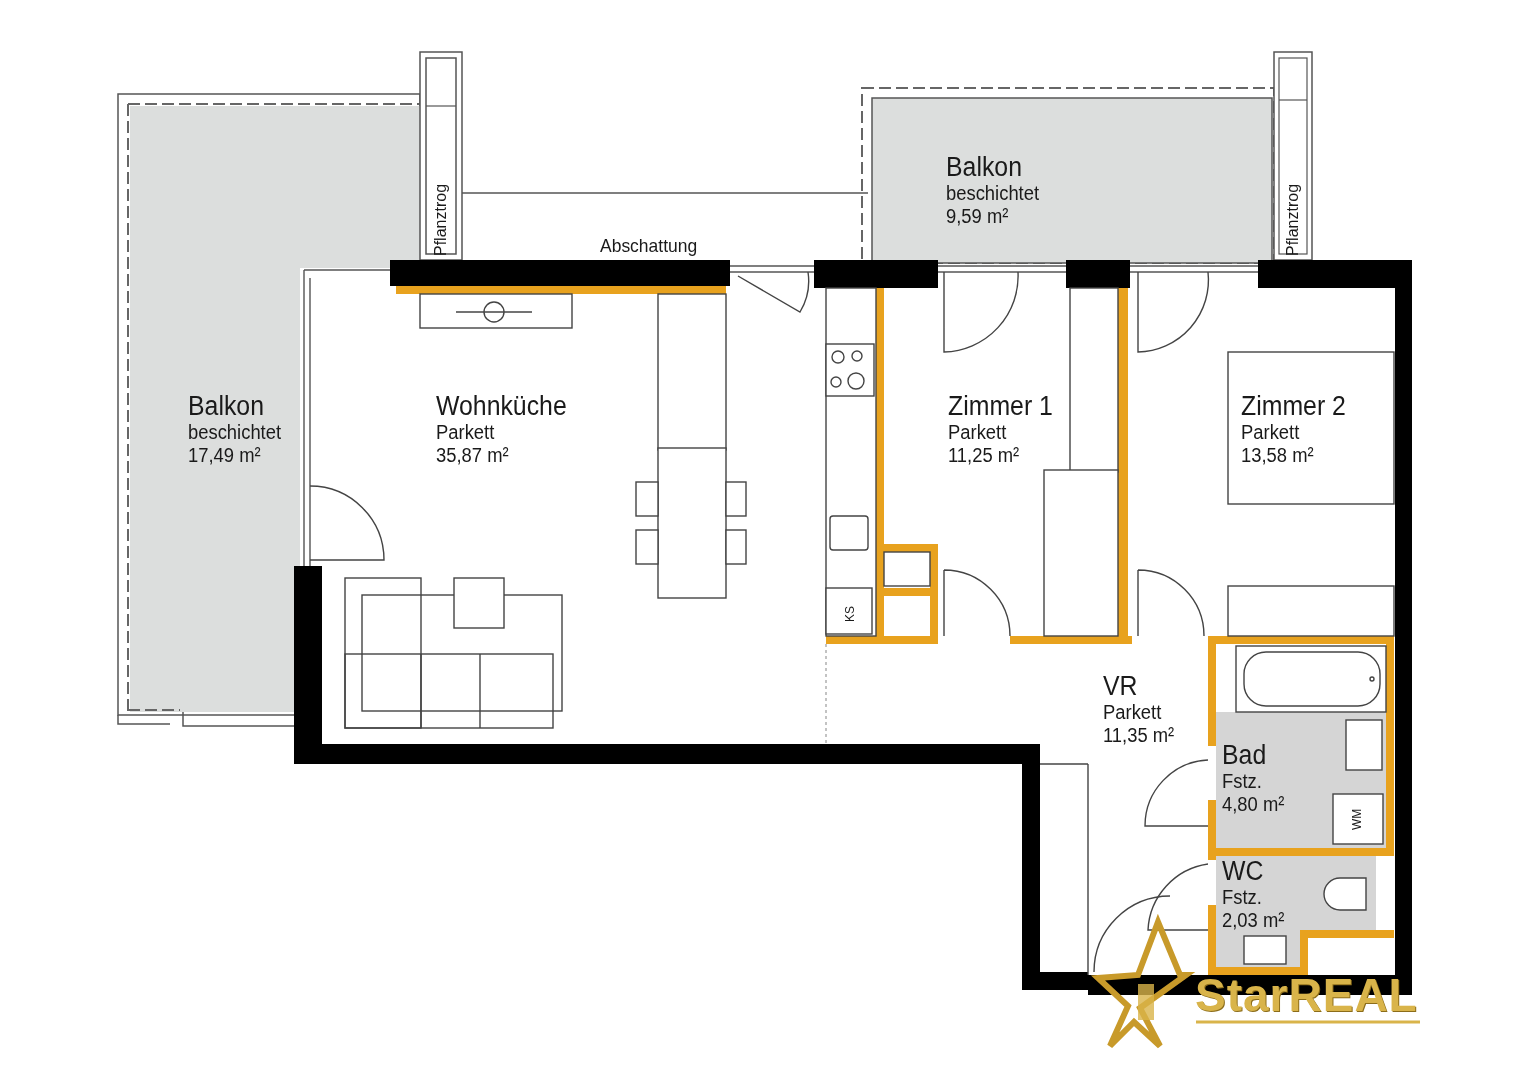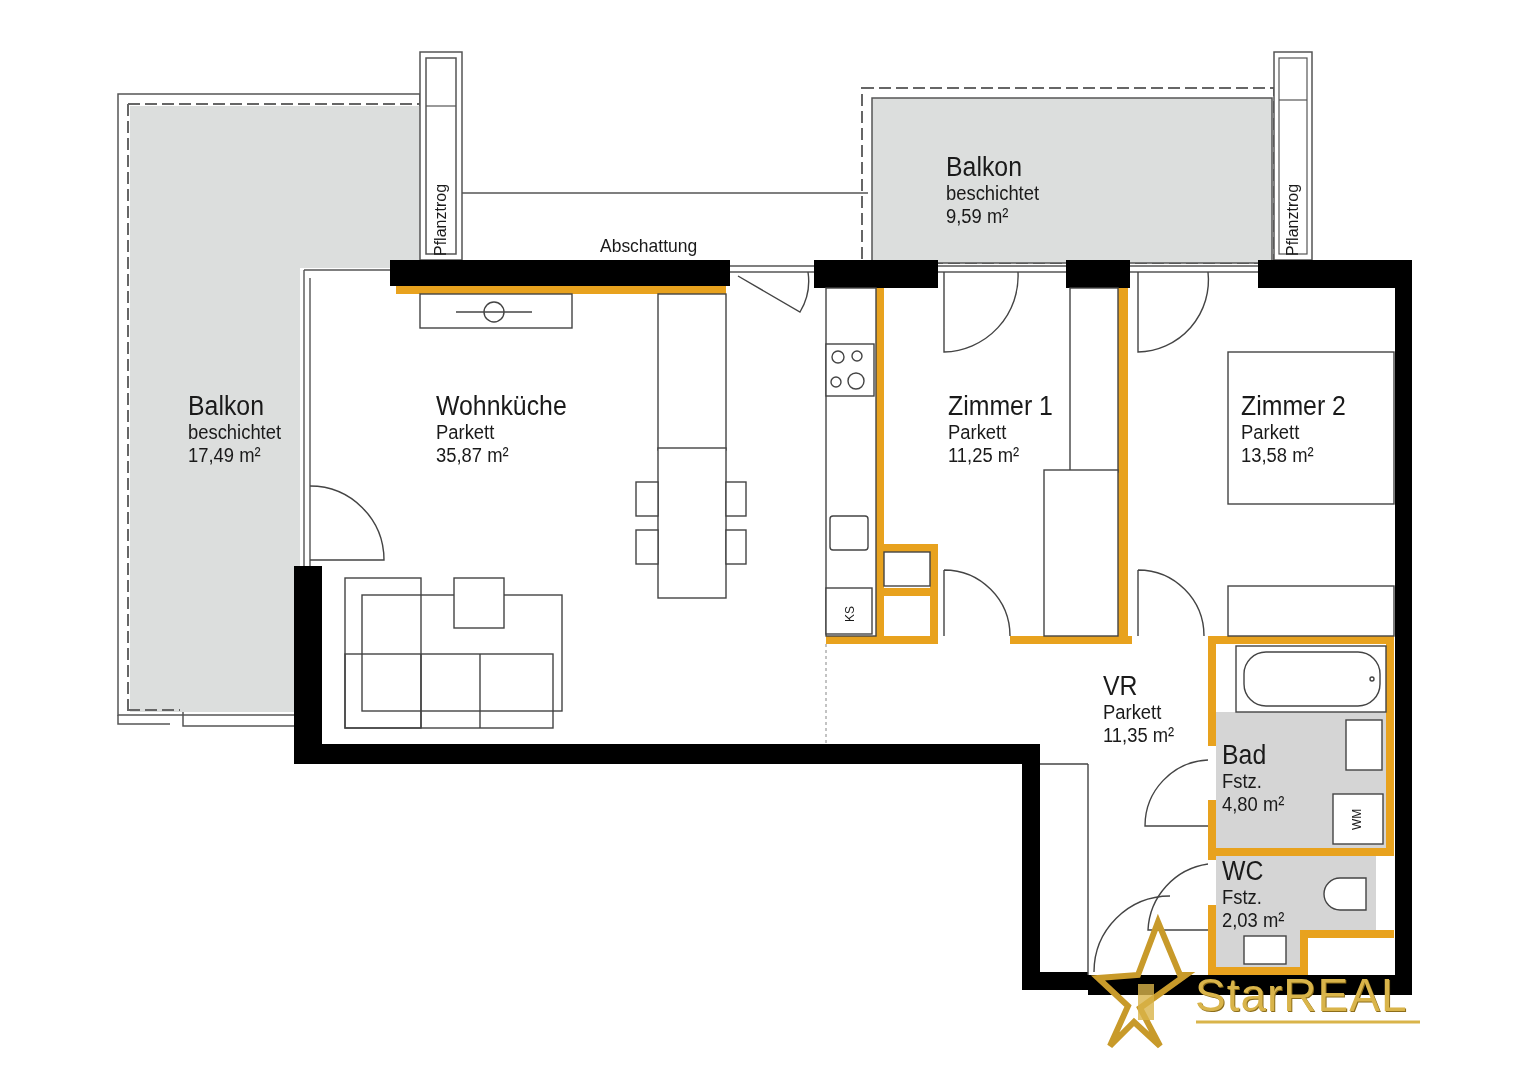--- a/index.html
+++ b/index.html
@@ -3,21 +3,21 @@
 <meta charset="utf-8">
 <style>
   html, body { margin:0; padding:0; background:#ffffff; }
   body { width:1536px; height:1087px; position:relative; overflow:hidden; font-family:"Liberation Sans", sans-serif; }
   svg { position:absolute; left:0; top:0; }
   .lbl { position:absolute; color:#1a1a1a; font-family:"Liberation Sans", sans-serif; line-height:1.05; transform:scaleX(0.92); transform-origin:left top; }
   .lbl .t { font-size:27px; display:block; }
   .lbl .s { font-size:20px; display:block; margin-top:2px; }
   .vert { position:absolute; font-size:16px; color:#1a1a1a; transform:rotate(-90deg); transform-origin:left top; white-space:nowrap; font-family:"Liberation Sans", sans-serif; }
   .small { position:absolute; font-size:19px; color:#1a1a1a; font-family:"Liberation Sans", sans-serif; transform:scaleX(0.92); transform-origin:left top; }
-  .logo { position:absolute; left:1195px; top:968px; font-size:46px; font-weight:normal; color:#d9b44a; letter-spacing:1px; font-family:"Liberation Sans", sans-serif; text-shadow:1px 1px 0 #8c6d1a; }
+  .logo { position:absolute; left:1195px; top:968px; font-size:46px; font-weight:bold; color:#d9b44a; letter-spacing:1px; font-family:"Liberation Sans", sans-serif; text-shadow:1px 1px 0 #8c6d1a; }
 </style>
 </head>
 <body>
 
 <svg width="1536" height="1087" viewBox="0 0 1536 1087">
 
   <g>
     <path d="M118 94 L420 94 L420 270 L300 270 L300 715 L118 715 Z" fill="none" stroke="#555" stroke-width="1.5"></path>
     <rect x="130" y="106" width="292" height="606" fill="#dcdedd"></rect>
     <rect x="300" y="268" width="130" height="450" fill="#ffffff"></rect>

